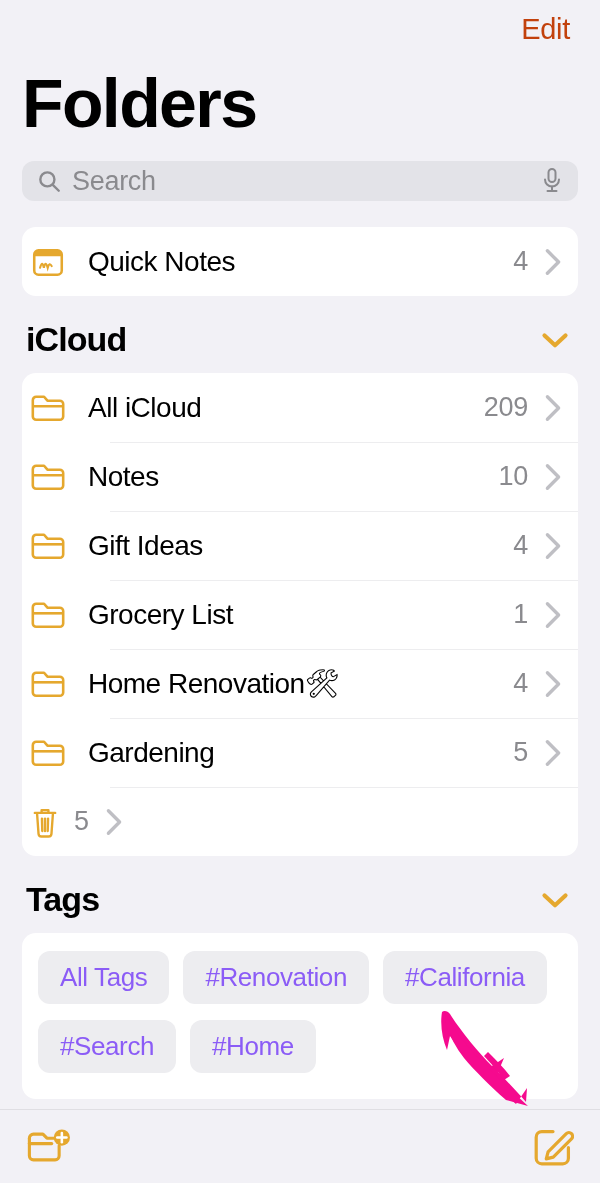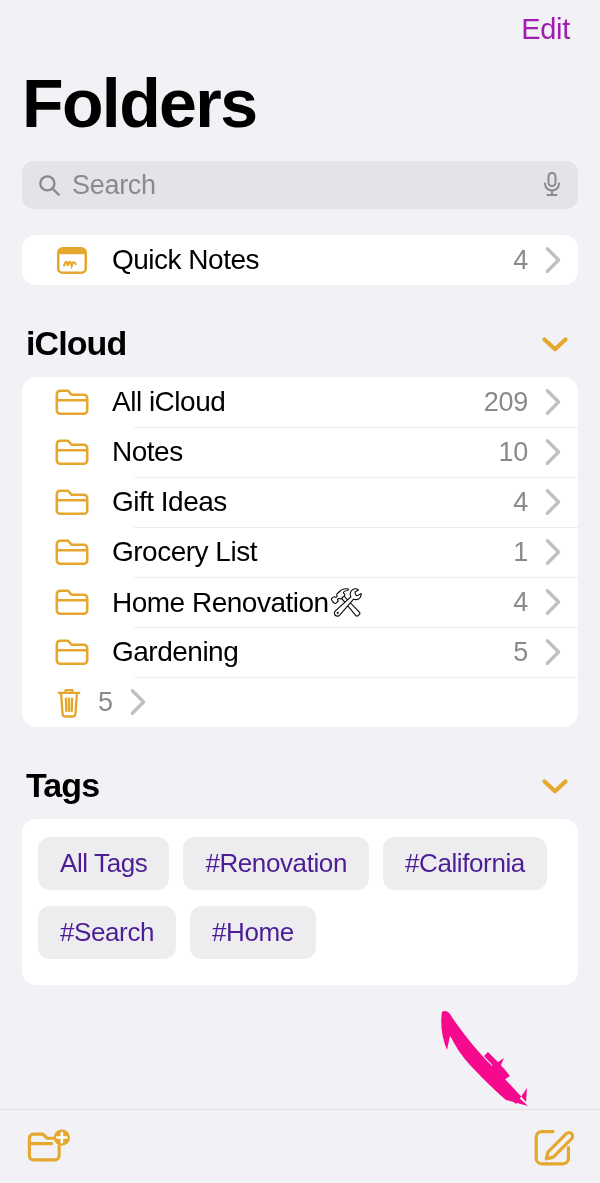--- a/index.html
+++ b/index.html
@@ -18,21 +18,21 @@
 
   
   .topbar {
     height: 58px;
     display: flex;
     align-items: center;
     justify-content: flex-end;
     padding: 0 30px;
   }
   .edit-btn {
-    color: #a21caf;
+    color: #c2410c;
     font-size: 29px;
     letter-spacing: -0.3px;
     background: none;
     border: none;
     font-family: "Liberation Sans", sans-serif;
     cursor: pointer;
     padding: 0;
   }
 
   
@@ -41,21 +41,21 @@
     font-weight: bold;
     letter-spacing: -1.6px;
     padding: 10px 22px 0 22px;
     margin: 0;
     line-height: 1.05;
   }
 
   
   .search-wrap { padding: 22px 22px 0 22px; }
   .search-field {
-    height: 48px;
+    height: 40px;
     background: #E3E3E8;
     border-radius: 12px;
     display: flex;
     align-items: center;
     padding: 0 14px;
     gap: 10px;
   }
   .search-placeholder {
     flex: 1;
     color: #8A8A8E;
@@ -69,25 +69,24 @@
     background: #FFFFFF;
     border-radius: 14px;
     margin: 0 22px;
     overflow: hidden;
   }
   .spacer-lg { height: 26px; }
 
   .row {
     display: flex;
     align-items: center;
-    height: 50px;
+    height: 69px;
     padding: 0 16px 0 8px;
     position: relative;
     cursor: pointer;
-    margin-left: 24px;
   }
   .row + .row::before {
     content: "";
     position: absolute;
     left: 88px; right: 0; top: 0;
     height: 1px;
     background: #EDEDEF;
   }
   .row-icon {
     width: 44px;
@@ -111,40 +110,40 @@
     letter-spacing: -0.3px;
     padding-right: 16px;
   }
   .chev { color: #BFBFC4; display: flex; align-items: center; }
 
   
   .section-header {
     display: flex;
     align-items: center;
     justify-content: space-between;
-    padding: 39px 30px 14px 26px;
+    padding: 24px 30px 14px 26px;
   }
   .section-title {
     font-size: 34px;
     font-weight: bold;
     letter-spacing: -0.9px;
   }
   .section-chevron { color: #E5A82E; display: flex; align-items: center; cursor: pointer; }
 
   
   .tags-card {
     background: #FFFFFF;
     border-radius: 14px;
     margin: 0 22px;
     padding: 18px 16px 10px 16px;
   }
   .tag-row { display: flex; gap: 14px; margin-bottom: 16px; }
   .tag-pill {
     background: #EDEDF0;
-    color: #4c1d95;
+    color: #8b5cf6;
     border-radius: 12px;
     padding: 11px 22px;
     font-size: 26px;
     letter-spacing: -0.4px;
     white-space: nowrap;
     cursor: pointer;
   }
 
   
   .toolbar {

